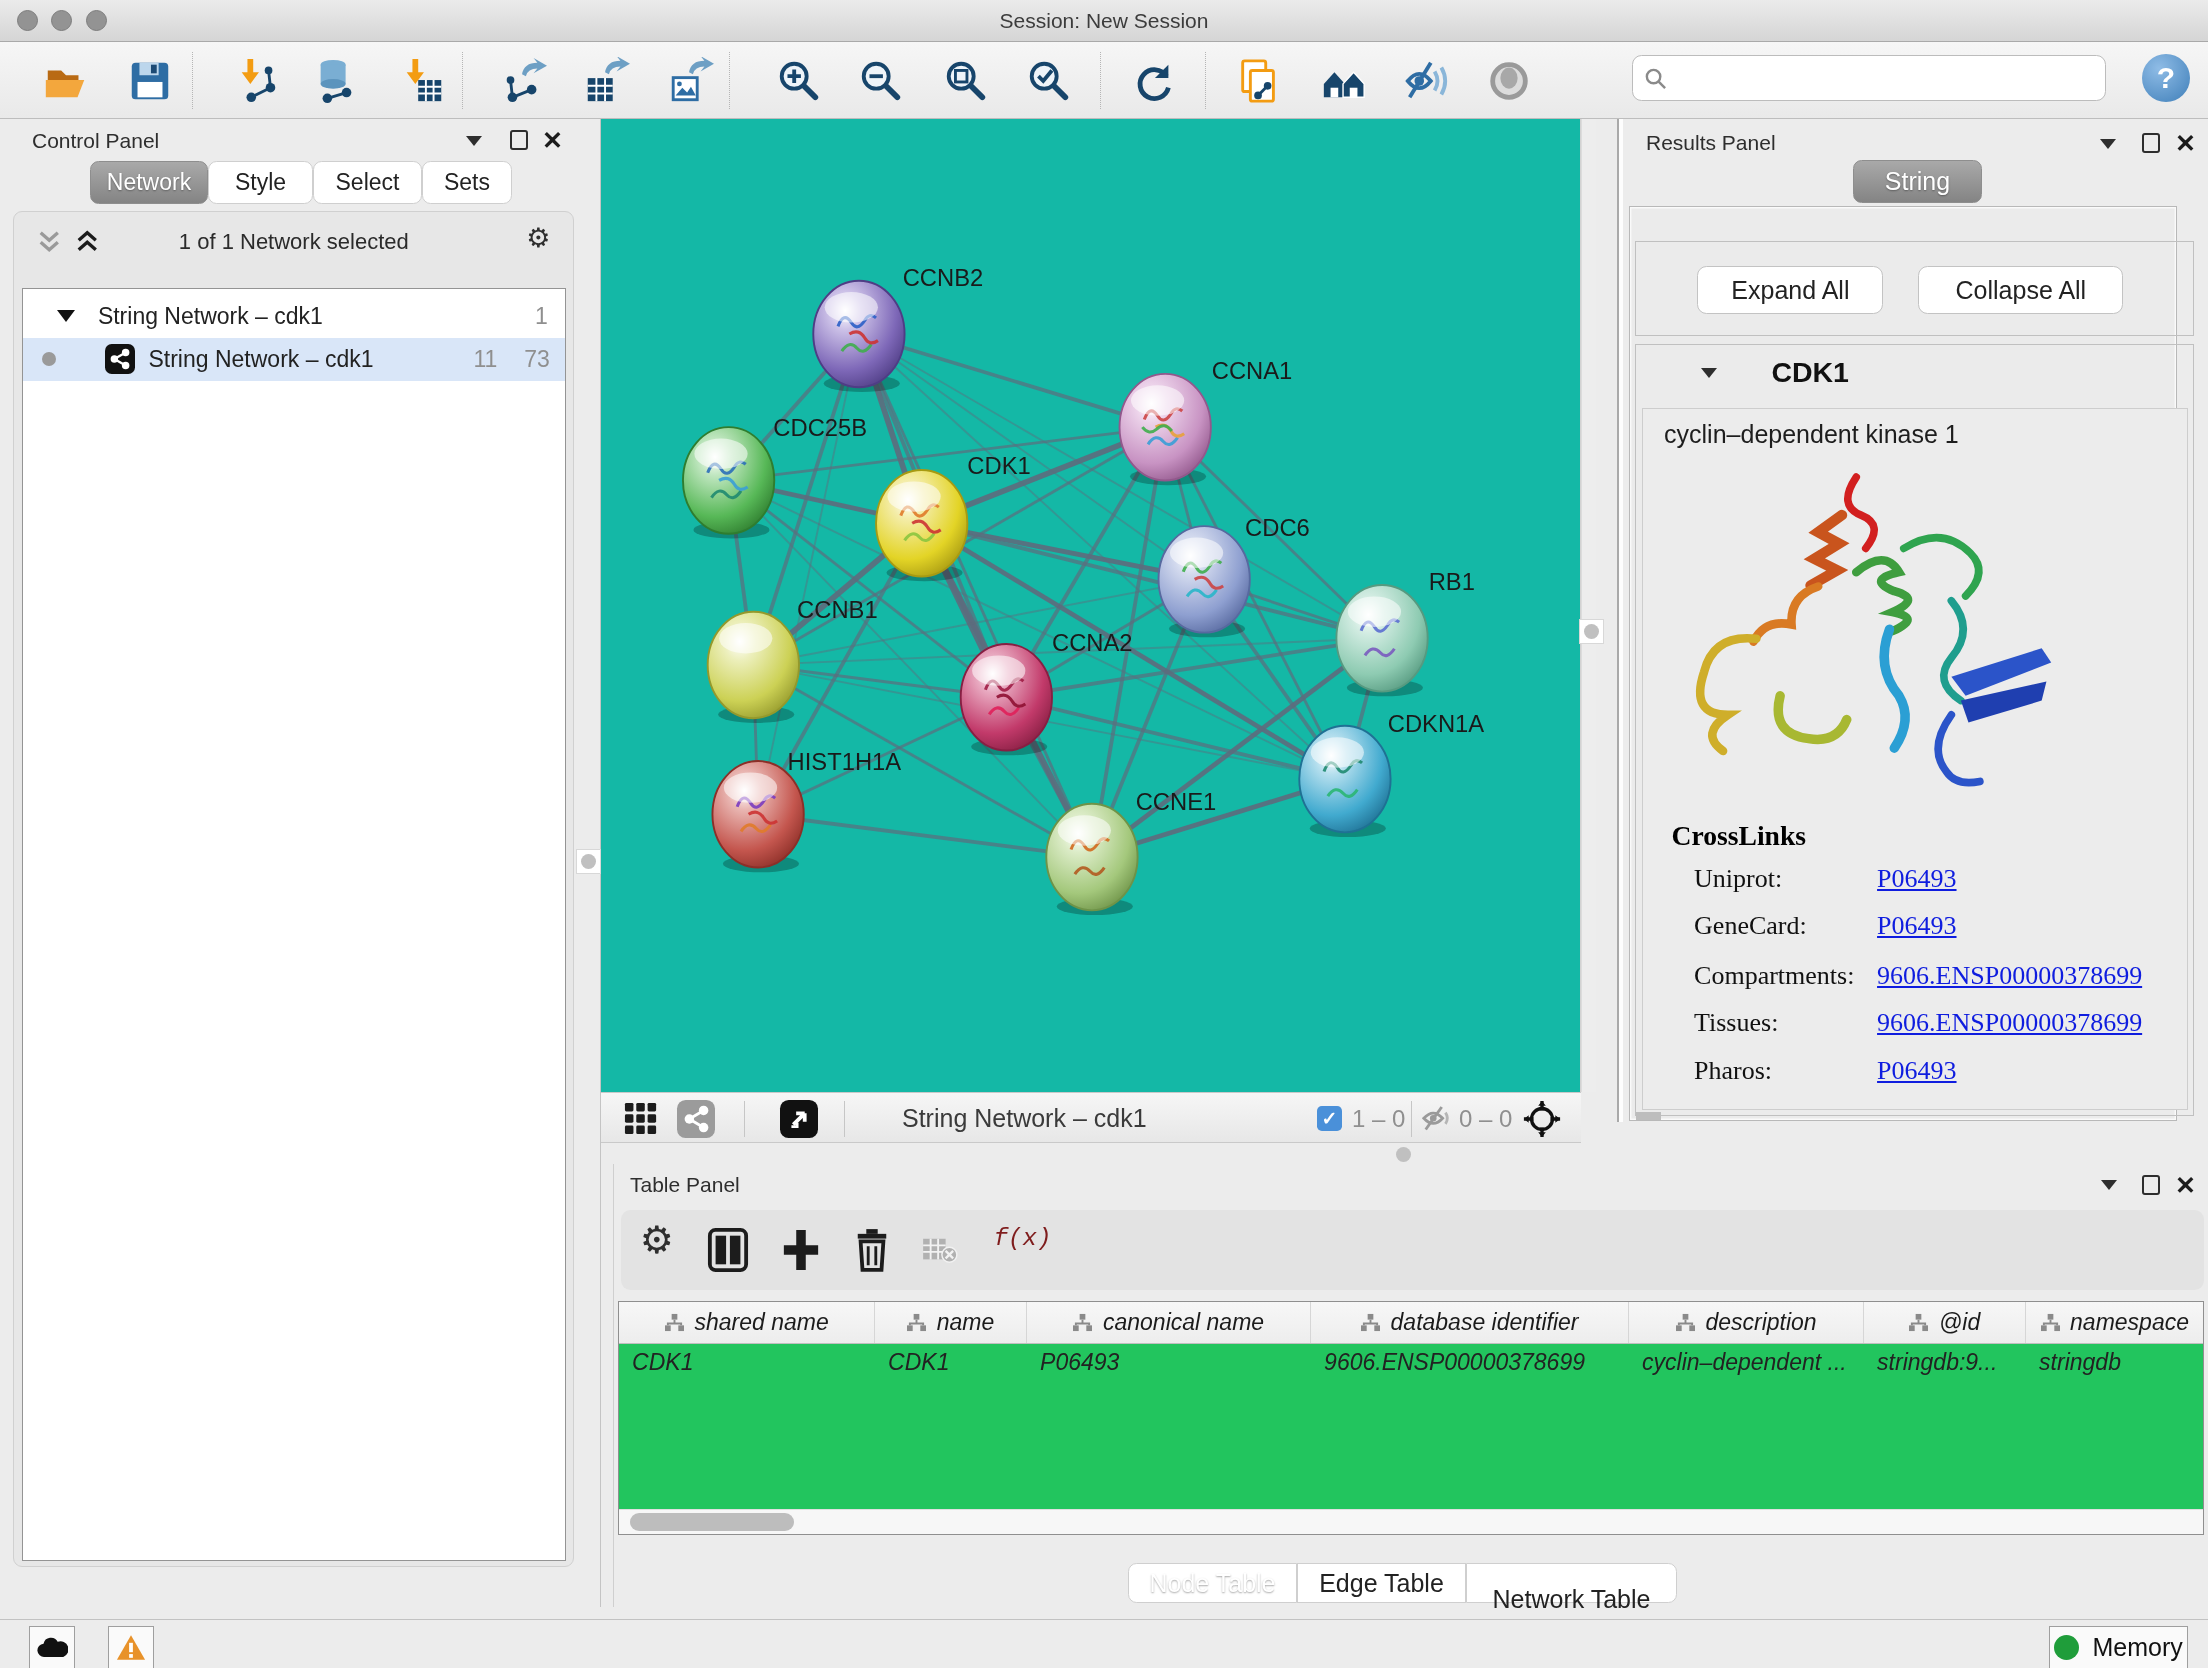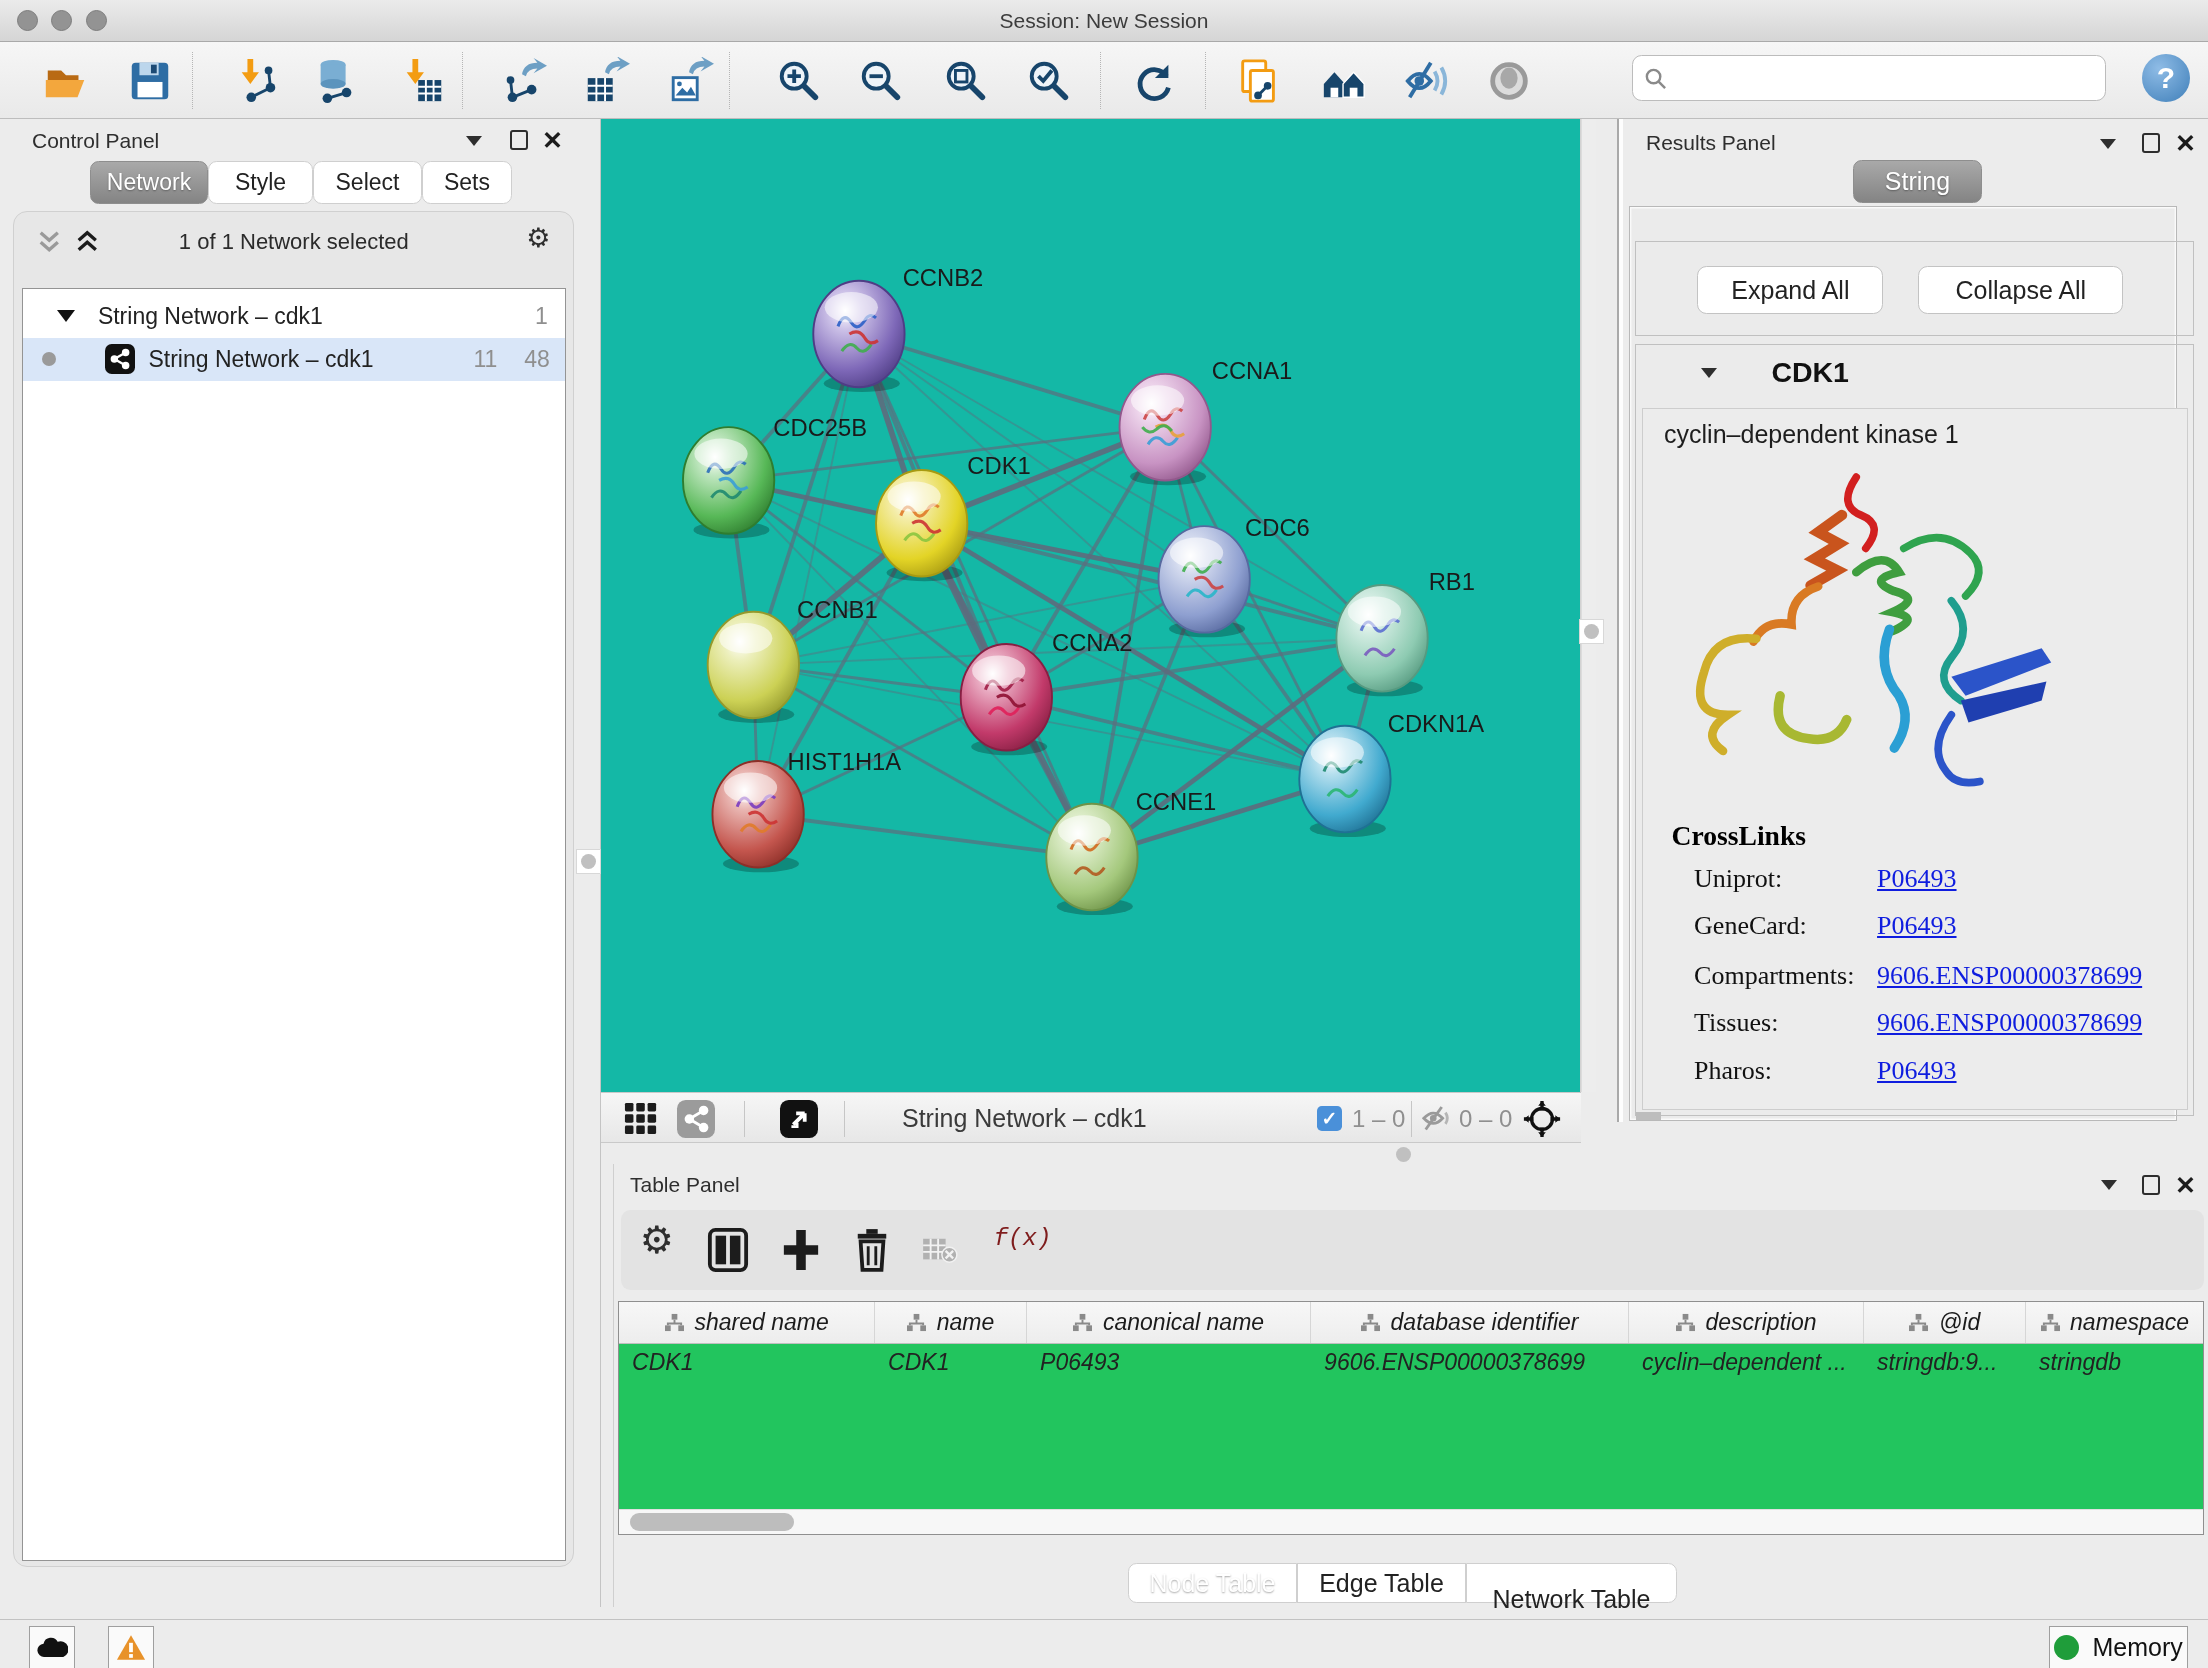--- a/index.html
+++ b/index.html
@@ -33,21 +33,21 @@
   .pc-float { width:18px; height:20px; border:2.4px solid #2e2e2e; border-radius:2.9px; display:inline-block; }
   .pc-close { font-size:25px; font-weight:bold; color:#1c1c1c; line-height:21px; }
 
   
   .ctrl { left:0; top:119px; width:601px; height:1488px; background:#ececec; border-right:1px solid #c4c4c4; }
   .tab-btn { height:43px; border-radius:8.6px; border:1px solid #cfcfcf; background:#fff;
     font-size:23px; text-align:center; line-height:40px; }
   .tab-sel { background:linear-gradient(#a9a9a9,#848484); color:#fff; border-color:#8e8e8e;
     text-shadow:0 1px 1.9px rgba(0,0,0,.35); }
   .ctrl-box { left:13.3px; top:92px; width:561px; height:1356px; background:#e7e7e7;
-    border:1px solid #d0d0d0; border-radius:14px; }
+    border:1px solid #d0d0d0; border-radius:9px; }
   .subhdr { font-size:22px; color:#2b2b2b; }
   .tree-box { left:7.6px; top:76px; width:544px; height:1273px; background:#fff; border:1.4px solid #949494; }
   .tree-row { width:100%; height:43px; display:flex; align-items:center; font-size:23px; }
   .row-sel { background:#d9e6f8; }
   .count { color:#8f8f8f; }
   .share-chip { width:30px; height:30px; border-radius:6.7px; background:#111; position:relative; }
   .gear { font-size:27px; color:#2f2f2f; line-height:27px; }
 
   
   .netview { left:601px; top:119px; width:980px; height:973px; background:#14b8a6;
@@ -264,21 +264,21 @@
         <span class="share-chip" style="margin-left:49px">
           <svg width="30" height="30" viewBox="0 0 32 32">
             <circle cx="10" cy="16" r="4" fill="#fff"></circle>
               <circle cx="22" cy="9" r="4" fill="#fff"></circle>
             <circle cx="22" cy="23" r="4" fill="#fff"></circle>
             <path d="M10 16 L22 9 M10 16 L22 23" stroke="#fff" stroke-width="2.5"></path>
           </svg>
         </span>
         <span style="margin-left:13.3px">String Network – cdk1</span>
         <span class="count" style="margin-left:auto">11</span>
-        <span class="count" style="margin-left:27px; margin-right:15px">48</span>
+        <span class="count" style="margin-left:27px; margin-right:15px">73</span>
       </div>
     </div>
   </div>
 </div>
 
 <div class="abs split-handle" style="left:576px; top:849px">
   <div class="split-dot"></div>
 </div>
 
 <div class="abs netview">

